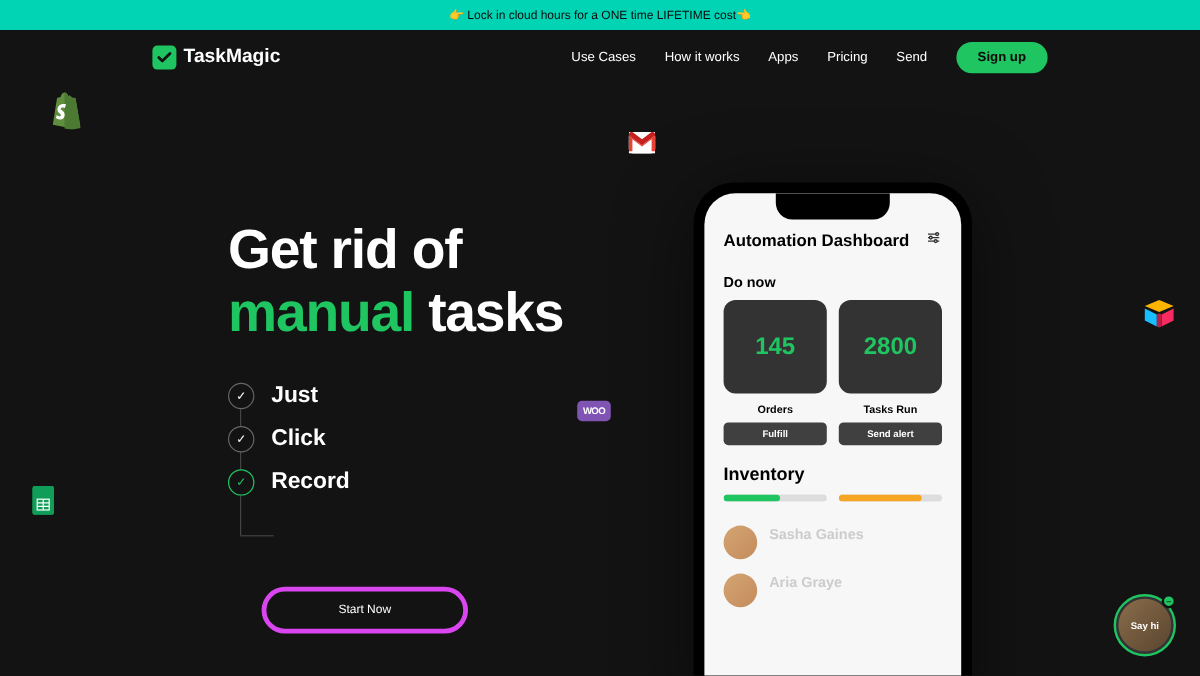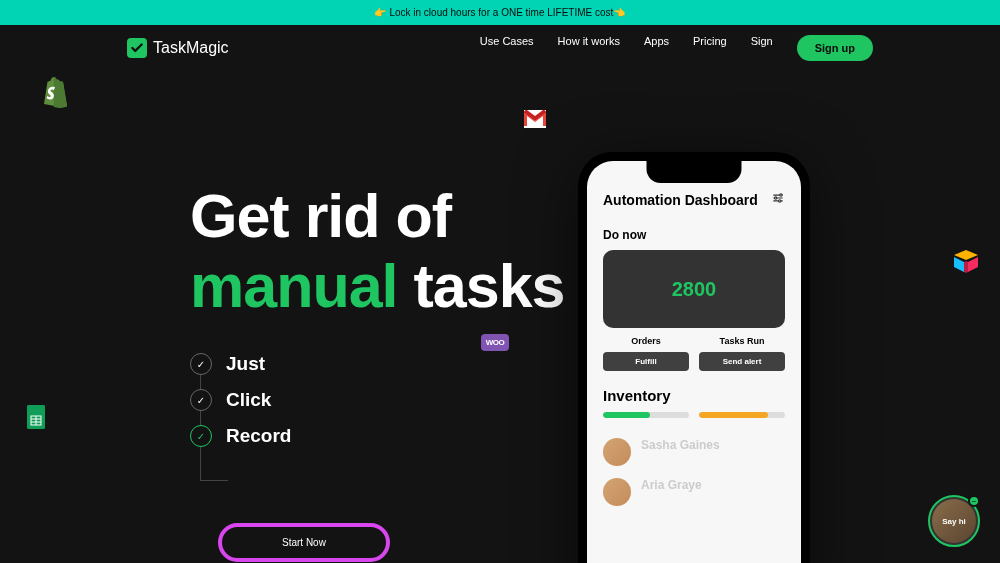--- a/index.html
+++ b/index.html
@@ -37,38 +37,38 @@
 .logo-icon {
   width: 20px;
   height: 20px;
   background: #1fc561;
   border-radius: 4px;
   display: flex;
   align-items: center;
   justify-content: center;
 }
 .logo-icon svg { width: 14px; height: 14px; }
-.logo-text { font-size: 16px; font-weight: 400; color: #fff; }
-.nav { display: flex; gap: 24px; }
+.logo-text { font-size: 16px; font-weight: 700; color: #fff; }
+.nav { display: flex; align-items: center; gap: 24px; }
 .nav-link { font-size: 11px; color: #fff; cursor: pointer; font-weight: 500; }
 .signup-btn {
   background: #1fc561;
   color: #0a0a0a;
   padding: 7px 18px;
   border-radius: 16px;
   font-size: 11px;
   font-weight: 600;
   cursor: pointer;
 }
 .hero {
   padding: 110px 0 0 190px;
   position: relative;
 }
 .hero-title {
-  font-size: 61px;
+  font-size: 46px;
   font-weight: 800;
   line-height: 1.15;
   color: #fff;
   letter-spacing: -1px;
 }
 .hero-title .accent { color: #1fc561; margin-top: 36px; }
 .steps {
   margin-top: 32px;
   position: relative;
 }
@@ -267,21 +267,21 @@
           <polyline points="4 12 9 17 20 6"></polyline>
         </svg>
     </div>
     <span class="logo-text">TaskMagic</span>
   </div>
   <div class="nav">
     <span class="nav-link">Use Cases</span>
     <span class="nav-link">How it works</span>
     <span class="nav-link">Apps</span>
     <span class="nav-link">Pricing</span>
-    <span class="nav-link">Sign</span>
+    <span class="nav-link">Send</span>
     <span class="signup-btn">Sign up</span>
   </div>
 </div>
 
 <div class="hero">
   <h1 class="hero-title">
     <span>Get rid of</span><br>
     <span class="accent">manual</span><span> tasks</span>
   </h1>
   <div class="steps">
@@ -315,20 +315,23 @@
             <line x1="4" y1="17" x2="20" y2="17"></line>
             <circle cx="17" cy="7" r="2" fill="#f7f7f7"></circle>
             <circle cx="8" cy="12" r="2" fill="#f7f7f7"></circle>
             <circle cx="15" cy="17" r="2" fill="#f7f7f7"></circle>
           </svg>
       </span>
     </div>
     <div class="do-now">Do now</div>
     <div class="cards">
       <div class="card">
+        <span class="card-value">145</span>
+      </div>
+      <div class="card">
         <span class="card-value">2800</span>
       </div>
     </div>
     <div class="card-labels">
       <span class="card-label">Orders</span>
       <span class="card-label">Tasks Run</span>
     </div>
     <div class="card-btns">
       <span class="card-btn">Fulfill</span>
       <span class="card-btn">Send alert</span>

